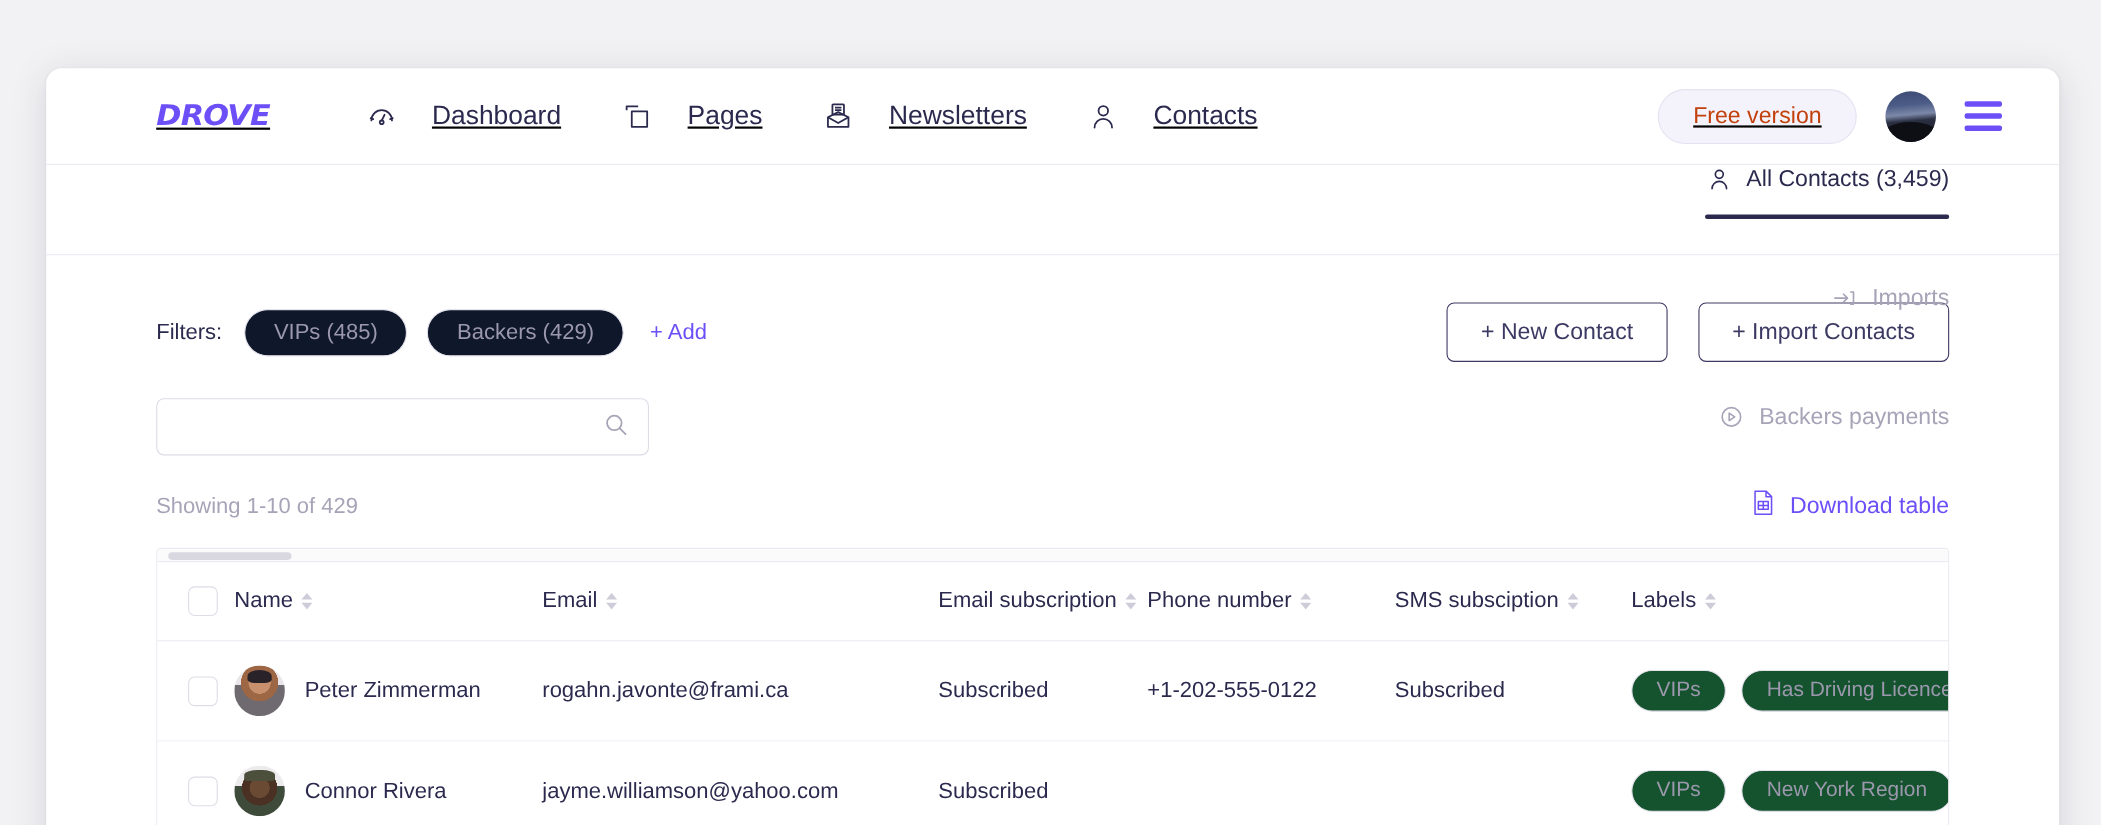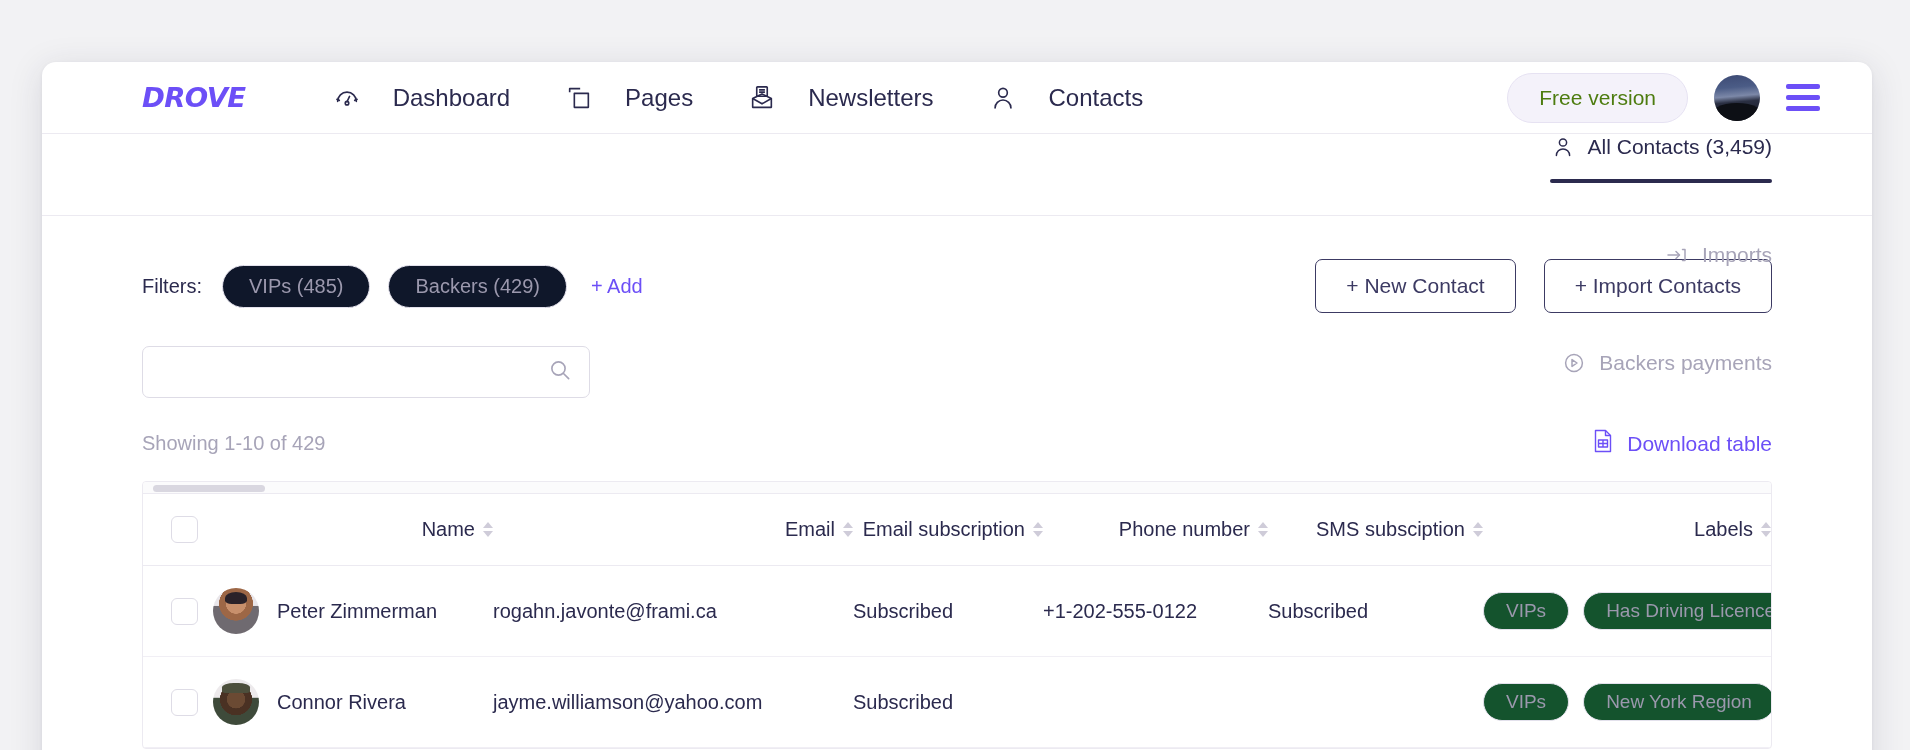--- a/index.html
+++ b/index.html
@@ -25,26 +25,27 @@
     width: 1830px;
     height: 720px;
     background: #ffffff;
     border-radius: 14px 14px 0 0;
     box-shadow: 0 6px 34px rgba(40, 40, 70, 0.13), 0 1px 4px rgba(40,40,70,0.06);
     overflow: hidden;
   }
 
   
   .topnav {
-    height: 72px;
+    height: 88px;
     border-bottom: 1px solid #eceaf1;
     display: flex;
     align-items: center;
     padding: 0 52px 0 0;
     position: relative;
+    text-decoration: underline;
   }
 
   .brand {
     font-family: "DejaVu Sans", sans-serif;
     font-weight: bold;
     font-style: italic;
     font-size: 26px;
     letter-spacing: -0.6px;
     color: #6c4ff7;
     margin-left: 100px;
@@ -76,21 +77,21 @@
     margin-left: auto;
     display: flex;
     align-items: center;
     gap: 26px;
   }
 
   .free-version {
     background: #f4f2fa;
     border: 1px solid #e6e2f2;
     border-radius: 999px;
-    color: #4d7c0f;
+    color: #c2410c;
     font-size: 21px;
     padding: 12px 31px;
     cursor: pointer;
     white-space: nowrap;
   }
 
   .avatar {
     width: 46px;
     height: 46px;
     border-radius: 50%;
@@ -242,21 +243,21 @@
     width: 112px;
     height: 7px;
     background: #d9d7e0;
     border-radius: 4px;
     cursor: pointer;
   }
 
   table { width: 100%; border-collapse: collapse; table-layout: fixed; }
 
   th {
-    text-align: right;
+    text-align: left;
     font-weight: normal;
     font-size: 20px;
     color: #2b2a4e;
     padding: 22px 0;
     border-bottom: 1px solid #eceaf1;
     white-space: nowrap;
   }
   td {
     font-size: 20px;
     color: #2b2a4e;

